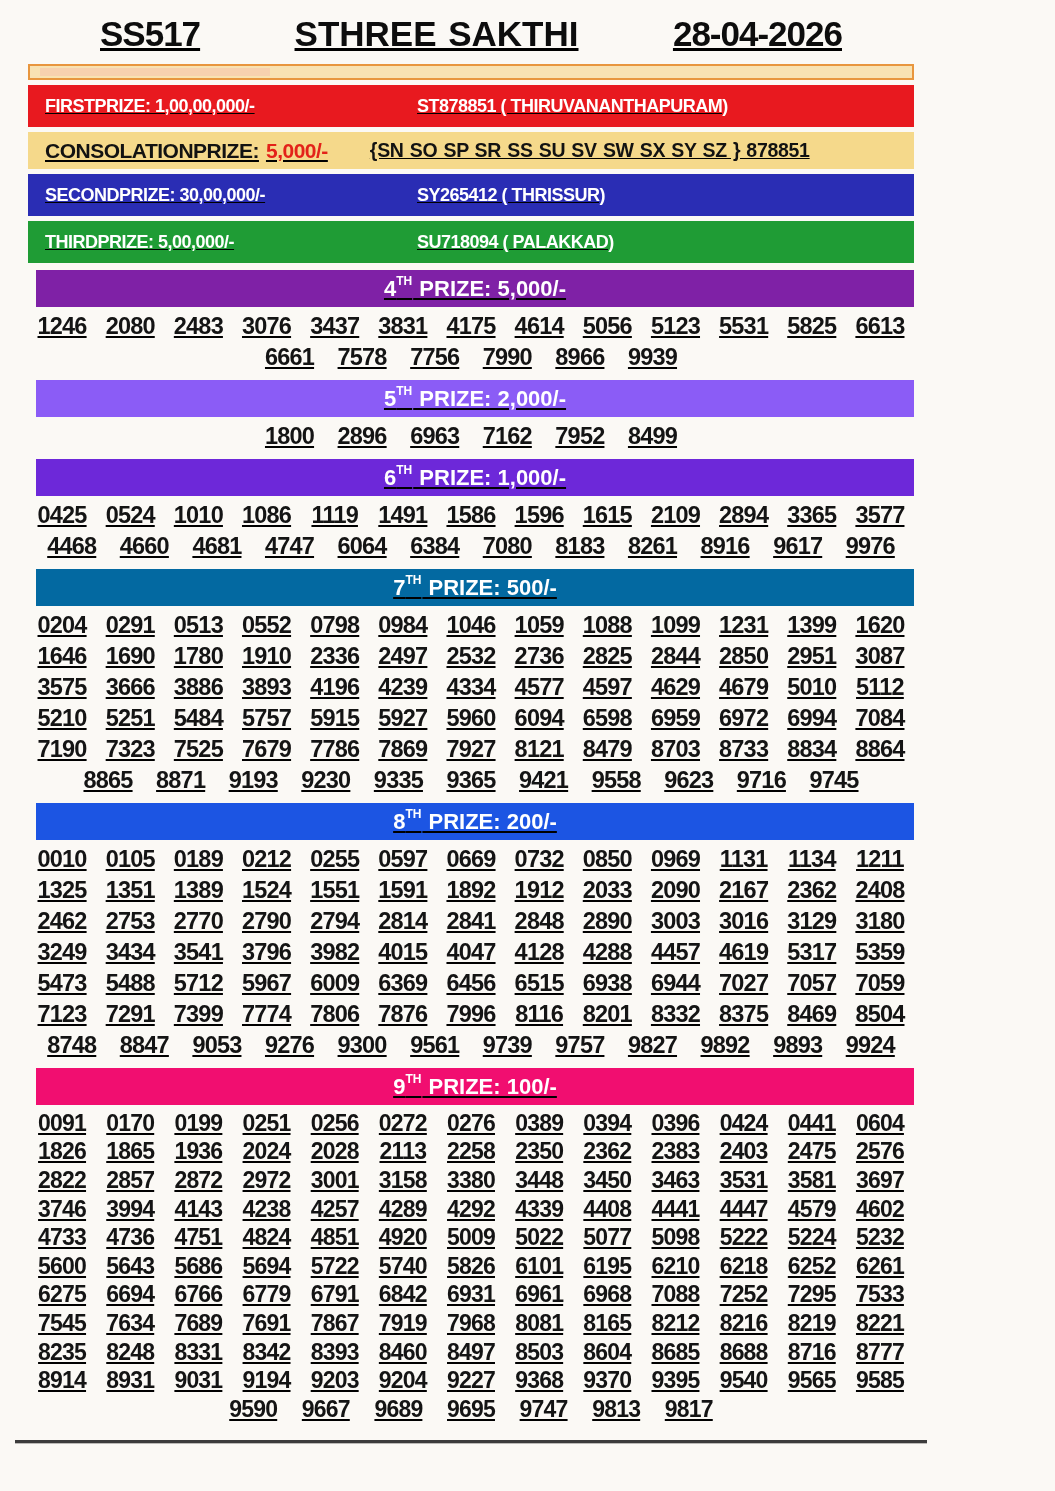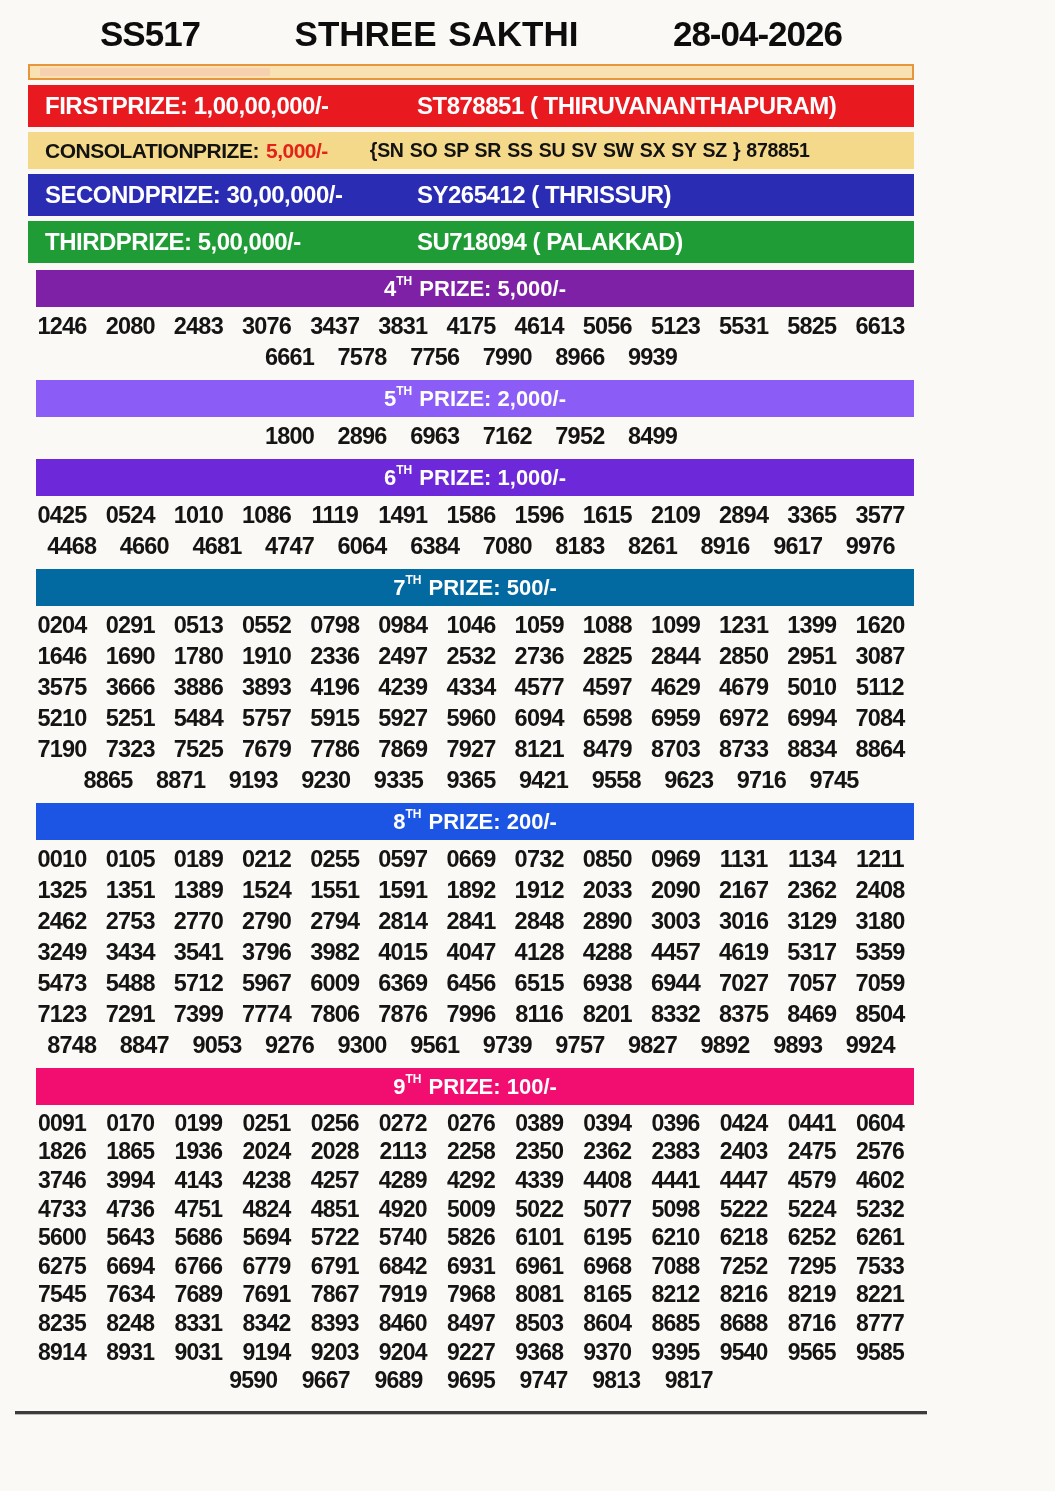--- a/index.html
+++ b/index.html
@@ -2,42 +2,42 @@
 <html><head>
 <meta charset="utf-8">
 <style>
   html,body{margin:0;padding:0;}
   body{
     width:1055px;height:1491px;overflow:hidden;
     background:#fbf9f5;
     font-family:"Liberation Sans",sans-serif;
     -webkit-font-smoothing:antialiased;
   }
-  .page{position:relative;width:942px;height:1491px;}
+  .page{position:relative;width:942px;height:1491px;text-decoration:underline;}
 
   
   .masthead{
     display:flex;justify-content:space-between;align-items:baseline;
     padding:14px 100px 8px 100px;
     font-weight:bold;font-size:35px;color:#0d0d0d;letter-spacing:-1px;
   }
   .masthead .title{letter-spacing:0px;word-spacing:2px;}
 
   
   .strip{
     margin:2px 28px 0 28px;height:16px;box-sizing:border-box;
     position:relative;
   }
   .strip-pink{position:absolute;left:10px;top:2px;bottom:2px;width:230px;}
 
   
   .prize-row{
     margin:5px 28px 0 28px;height:42px;box-sizing:border-box;
     display:flex;align-items:center;padding-left:17px;
-    font-weight:bold;font-size:24px;letter-spacing:-0.5px;
+    font-weight:bold;font-size:18px;letter-spacing:-0.5px;
   }
   .prize-row .plabel{flex:0 0 372px;}
   .prize-row.consolation{height:37px;font-size:21px;}
   .prize-row.consolation .plabel{flex:0 0 auto;}
   .prize-row.consolation .camount{margin-left:7px;}
   .prize-row.consolation .cvalue{margin-left:42px;font-size:19.5px;letter-spacing:-0.3px;word-spacing:1px;}
 
   
   .band{
     margin:7px 28px 4px 36px;height:37px;
@@ -400,20 +400,35 @@
           <span class="num">2113</span>
           <span class="num">2258</span>
           <span class="num">2350</span>
           <span class="num">2362</span>
           <span class="num">2383</span>
           <span class="num">2403</span>
           <span class="num">2475</span>
           <span class="num">2576</span>
         </div>
         <div class="num-row">
+          <span class="num">2822</span>
+          <span class="num">2857</span>
+          <span class="num">2872</span>
+          <span class="num">2972</span>
+          <span class="num">3001</span>
+          <span class="num">3158</span>
+          <span class="num">3380</span>
+          <span class="num">3448</span>
+          <span class="num">3450</span>
+          <span class="num">3463</span>
+          <span class="num">3531</span>
+          <span class="num">3581</span>
+          <span class="num">3697</span>
+        </div>
+        <div class="num-row">
           <span class="num">3746</span>
           <span class="num">3994</span>
           <span class="num">4143</span>
           <span class="num">4238</span>
           <span class="num">4257</span>
           <span class="num">4289</span>
           <span class="num">4292</span>
           <span class="num">4339</span>
           <span class="num">4408</span>
           <span class="num">4441</span>

